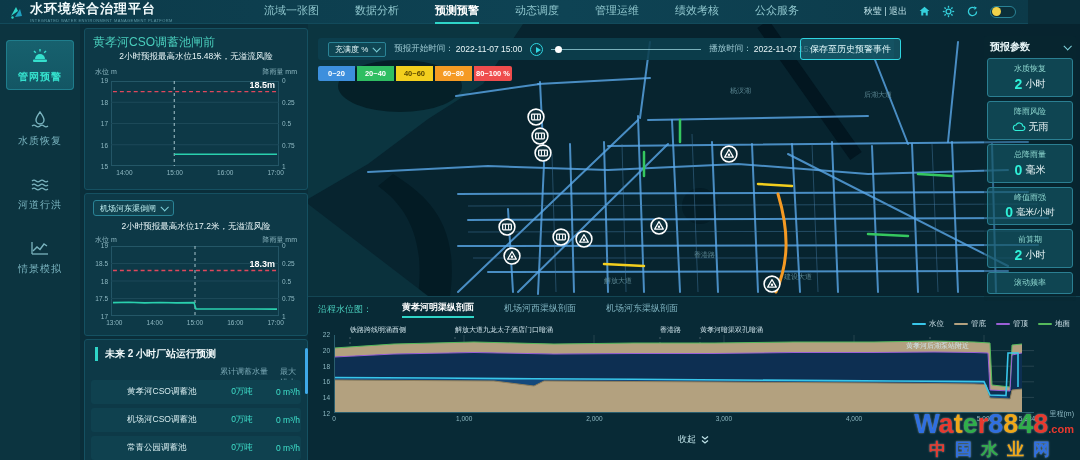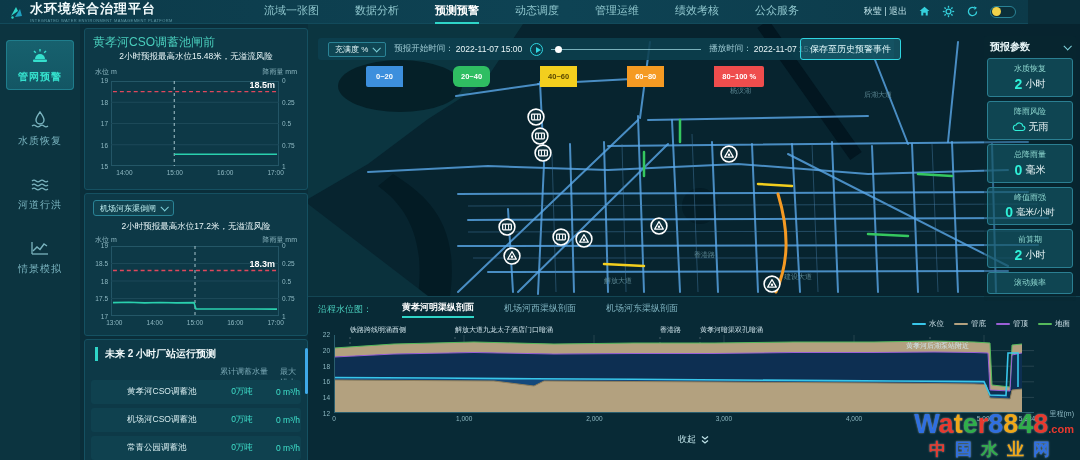--- a/index.html
+++ b/index.html
@@ -75,24 +75,24 @@
   .play-btn { width:13px; height:13px; border:1px solid #2fd5e0; border-radius:50%; position:relative; cursor:pointer; flex:none; }
   .play-btn::after { content:""; position:absolute; left:4.5px; top:3px; border-left:5px solid #2fd5e0;
     border-top:3px solid transparent; border-bottom:3px solid transparent; }
   .slider { position:relative; width:150px; height:10px; flex:none; cursor:pointer; }
   .slider .track { position:absolute; left:0; right:0; top:4.5px; height:1.5px; background:#9fd8e2; opacity:.75; }
   .slider .knob { position:absolute; left:4px; top:1.5px; width:7px; height:7px; border-radius:50%; background:#ffffff; }
   .save-btn { position:absolute; left:800px; top:38px; height:22px; padding:0 9px; z-index:22;
     border:1px solid #2fd5e0; border-radius:3px; background:rgba(22,88,104,.8);
     font-size:9px; color:#e2f8fa; display:flex; align-items:center; cursor:pointer; }
   .chips { position:absolute; left:318px; top:66px; display:flex; gap:2px; z-index:22; }
-  .chip { height:21px; min-width:37px; padding:0 8px; display:flex; align-items:center; justify-content:center;
-    font-size:7.5px; font-weight:bold; color:#fff;margin-left:48px; }
+  .chip { height:15px; min-width:37px; padding:0 2px; display:flex; align-items:center; justify-content:center;
+    font-size:7.5px; font-weight:bold; color:#fff; }
   .chip0 { background:#3d8fdd; border-radius:2px 0 0 2px; }
-  .chip1 { background:#2fbe62;border-radius:6px; }
+  .chip1 { background:#2fbe62; }
   .chip2 { background:#f3cf1e; color:#5c4a00; }
   .chip3 { background:#f59a23; }
   .chip4 { background:#ef4d4d; border-radius:0 2px 2px 0; }
   
   .params { position:absolute; right:4px; top:36px; width:92px; z-index:26;
     background:rgba(8,40,50,.35); border-radius:3px; padding:2px 3px 3px; }
   .p-head { display:flex; align-items:center; justify-content:space-between; padding:2px 3px 4px;
     font-size:10px; font-weight:bold; color:#e8f6f8; }
   .p-card { background:rgba(21,92,107,.6); border:1px solid #2b7f92; border-radius:3px; margin-bottom:4px;
     padding:4px 2px 5px; text-align:center; }

